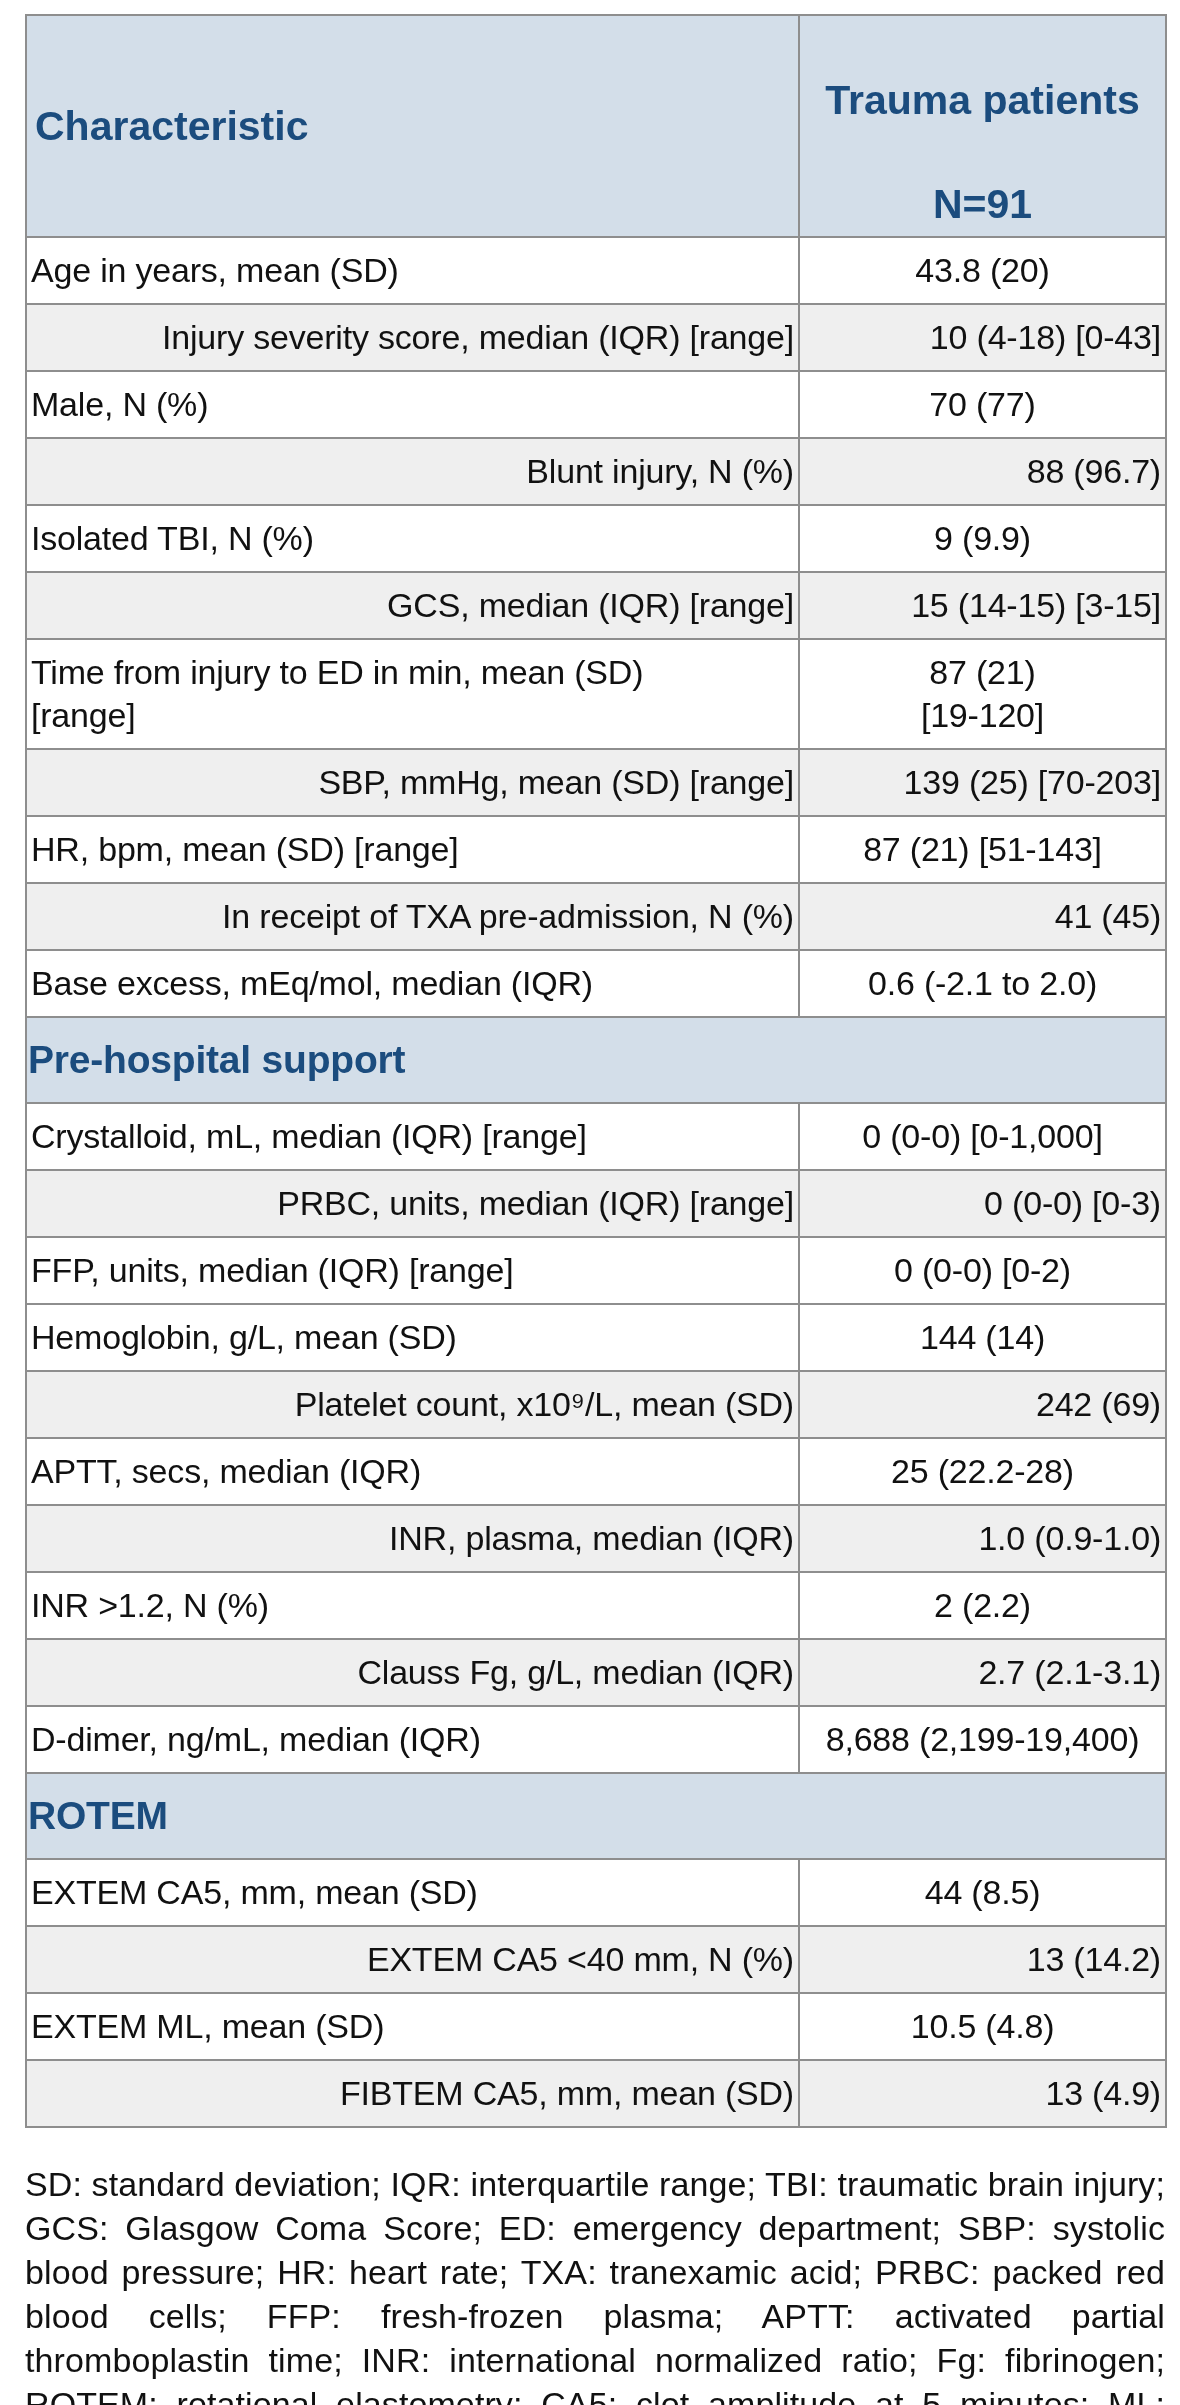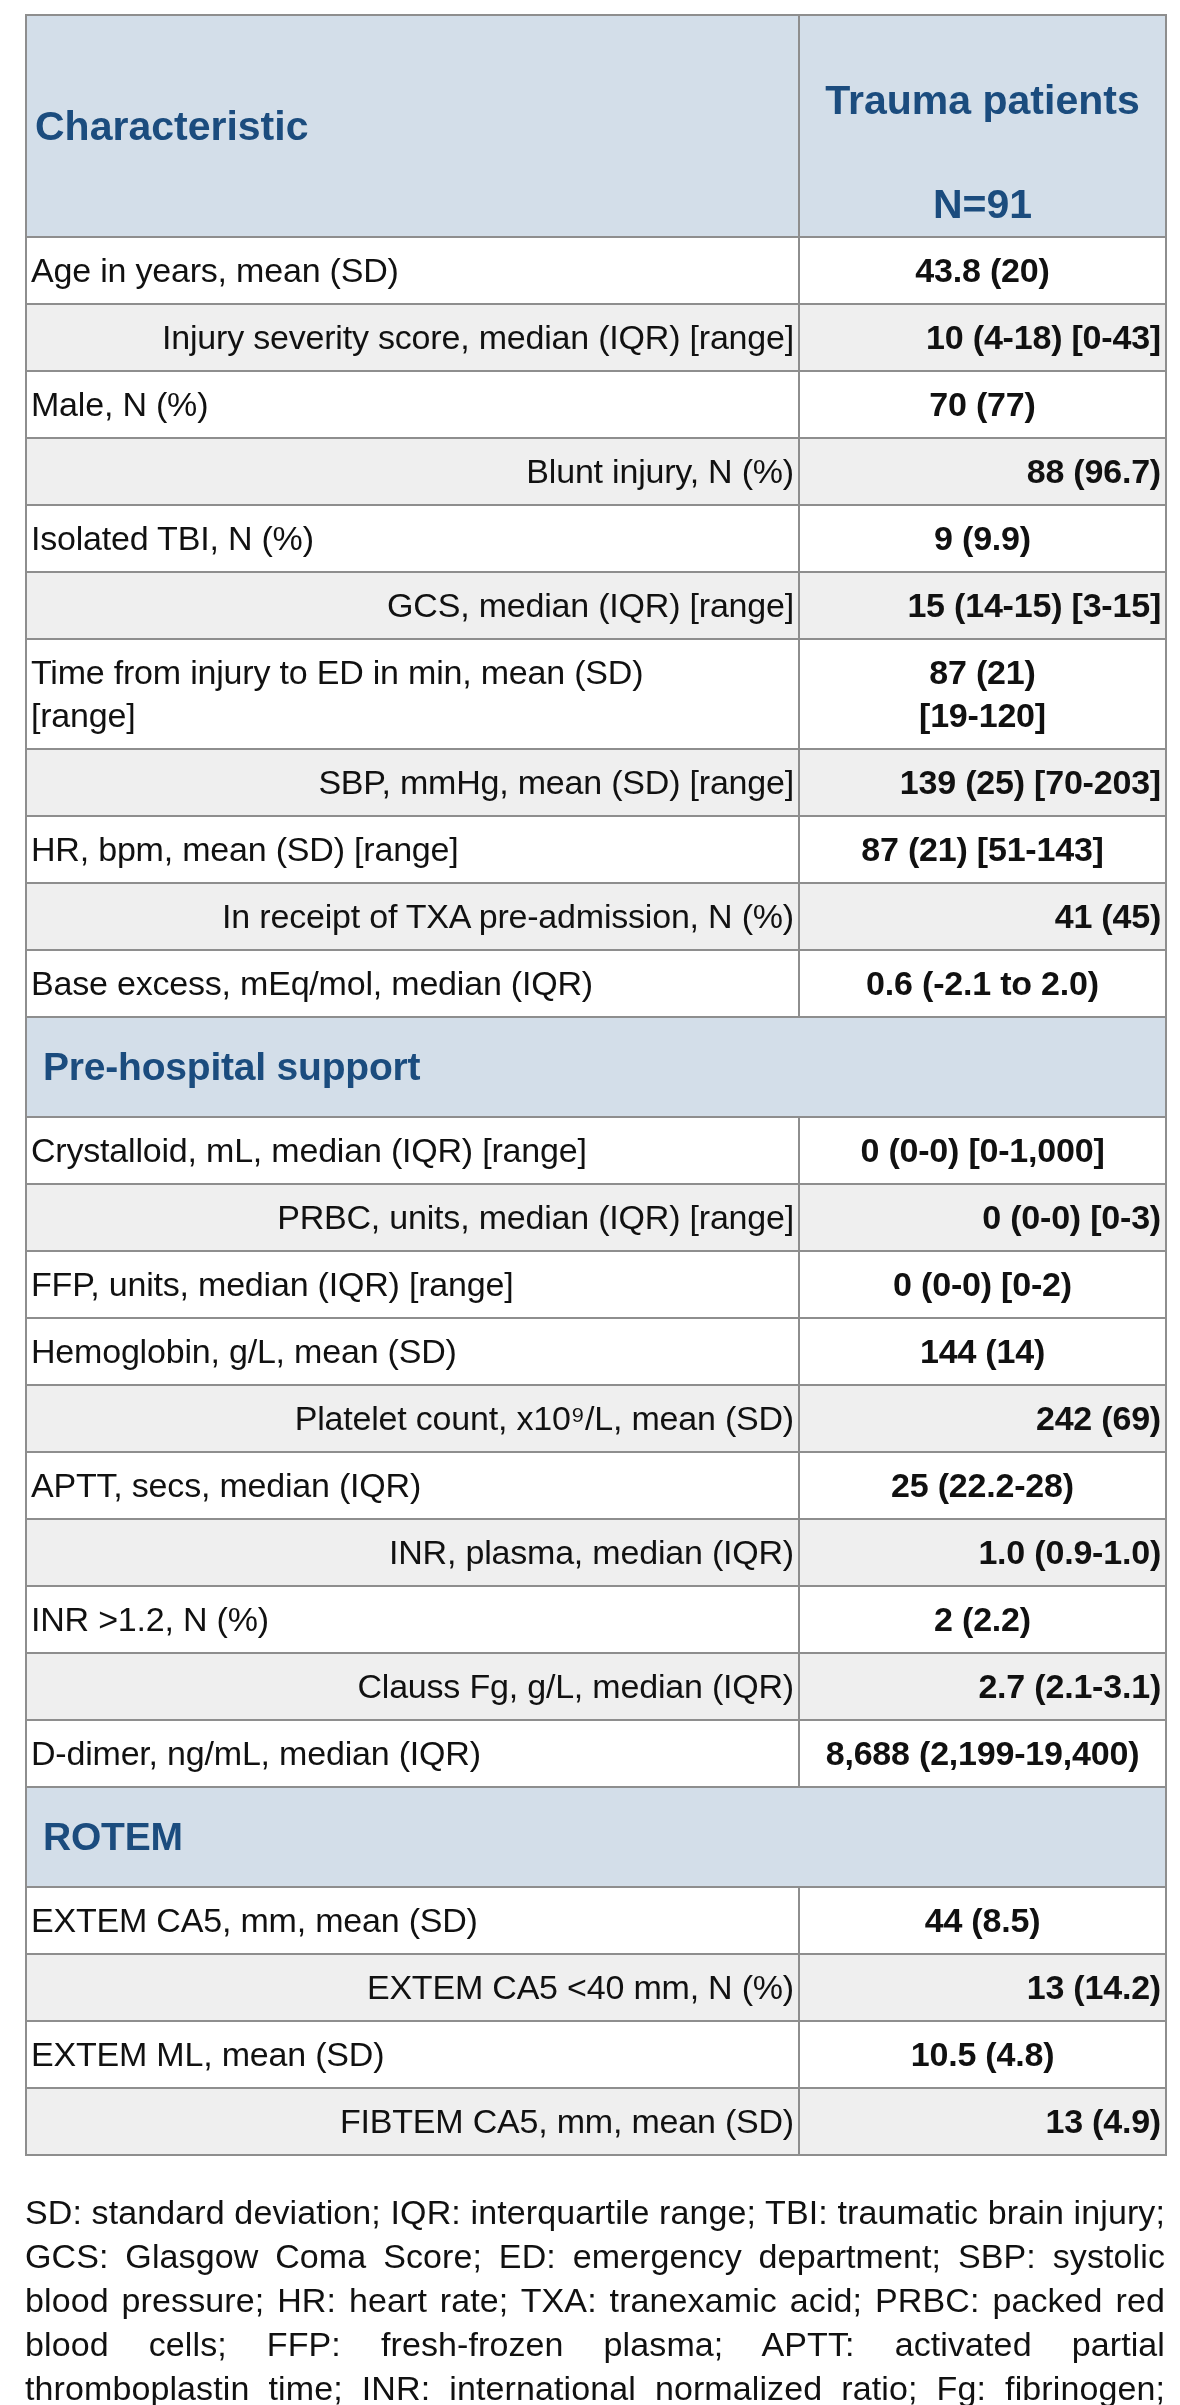--- a/index.html
+++ b/index.html
@@ -41,32 +41,32 @@
   th.value-col { text-align: center; }
 
   td {
     font-size: 34px;
     line-height: 43px;
     padding: 11px 4px;
     letter-spacing: -0.2px;
     vertical-align: middle;
   }
   td.label-cell { text-align: left; }
-  td.value-cell { text-align: center; font-weight: bold; }
+  td.value-cell { text-align: center; }
   tr.stripe td { background: #efefef; text-align: right; }
   tr.plain td { background: #ffffff; }
 
   tr.section-row td {
     background: #d3dee9;
     color: #1b4c7e;
     font-weight: bold;
     font-size: 39px;
     line-height: 42px;
-    height: 100px;
-    padding: 16px 16px;
+    height: 86px;
+    padding: 16px 1px;
     text-align: left;
   }
 
   p.footnote {
     width: 1140px;
     margin: 34px 0 0 0;
     font-size: 34px;
     line-height: 44px;
     letter-spacing: 0.1px;
     text-align: justify;

